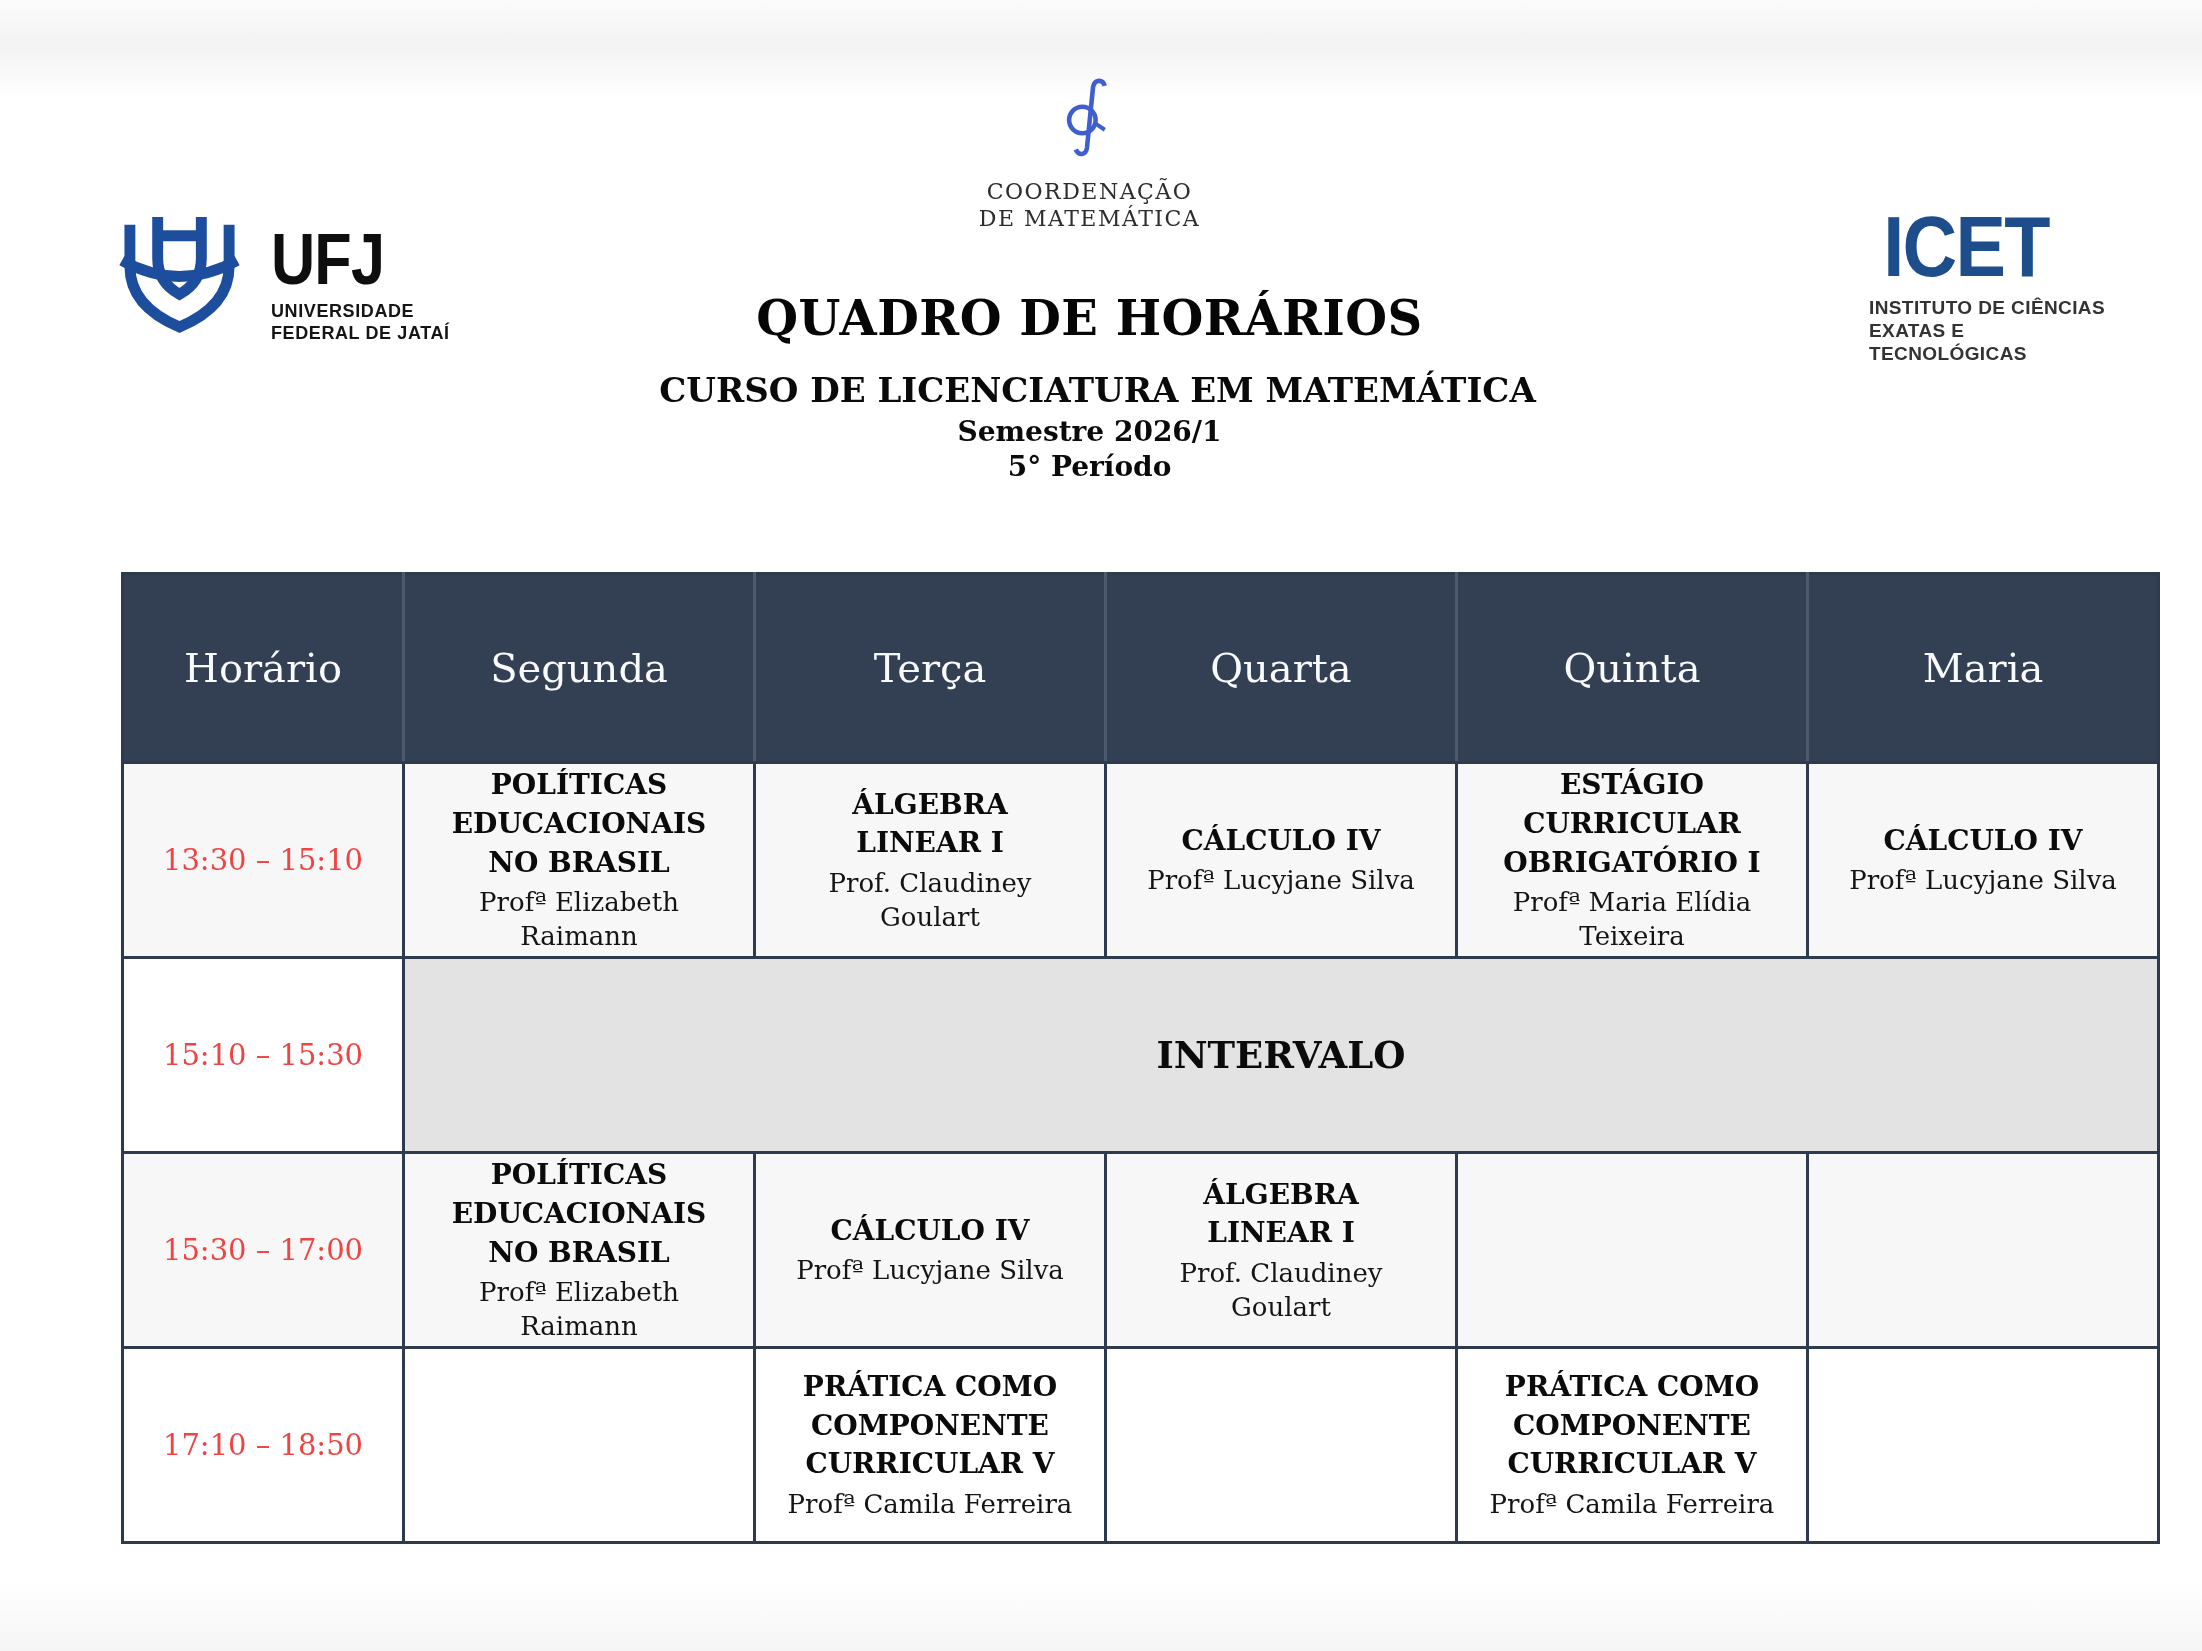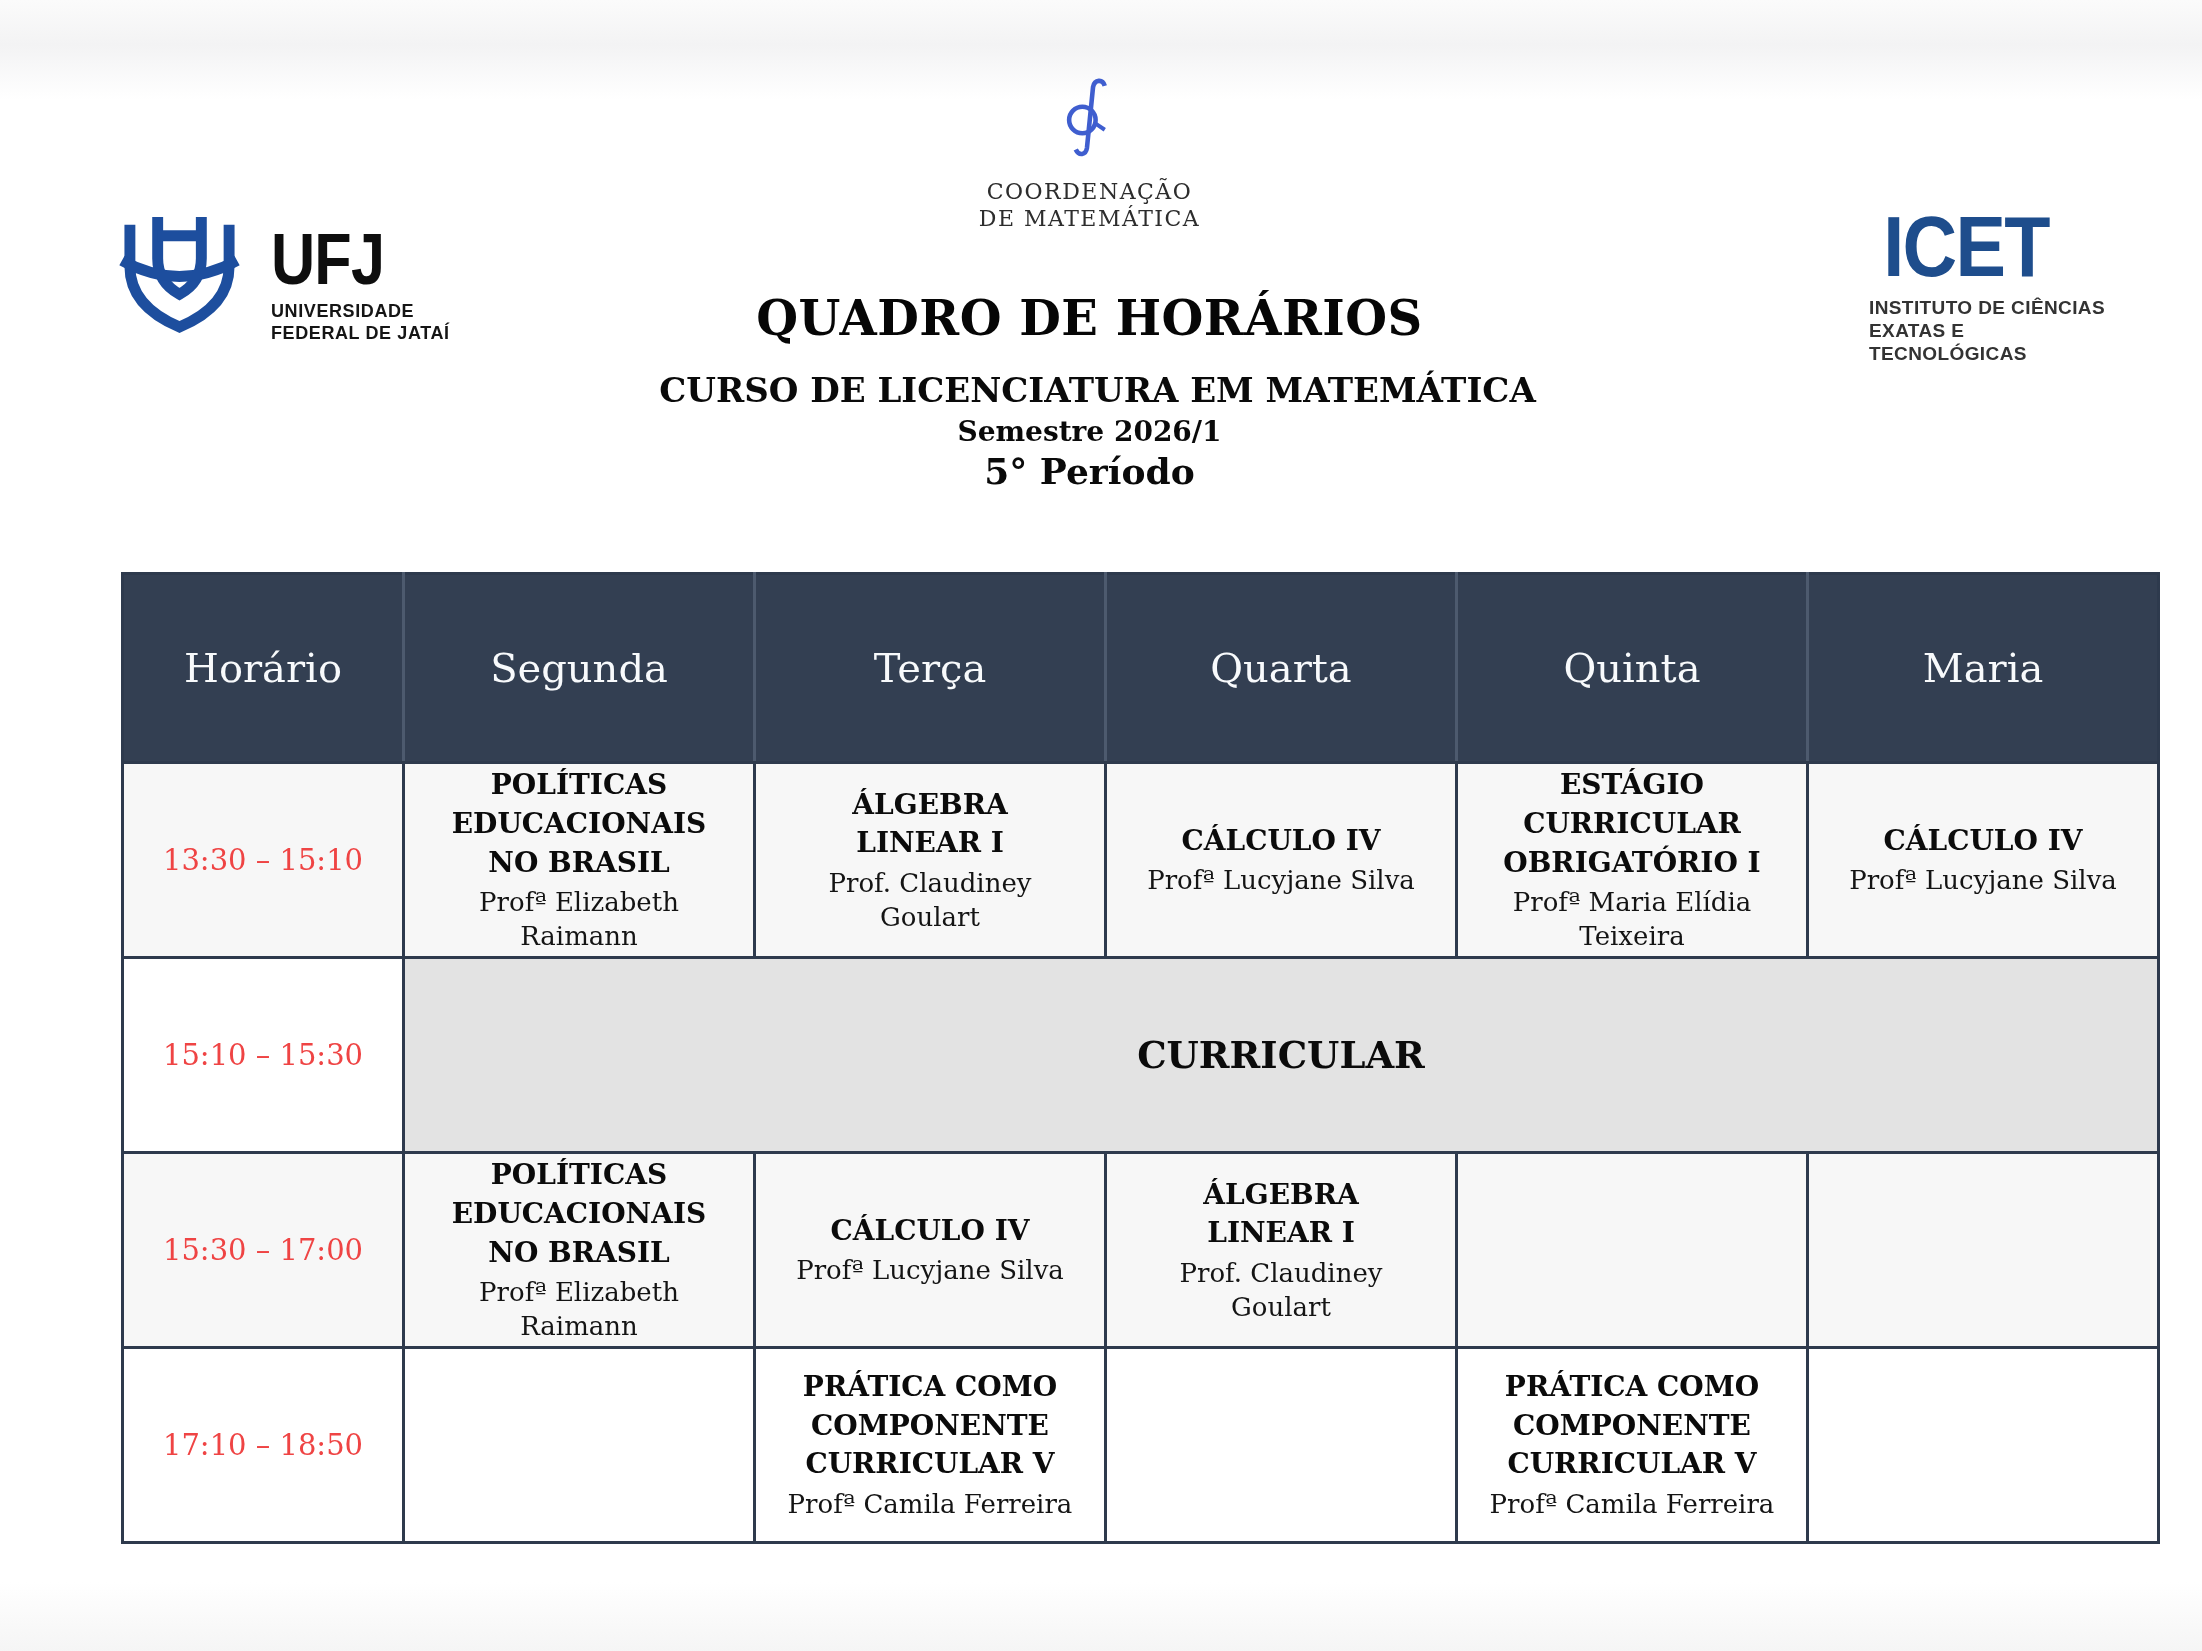--- a/index.html
+++ b/index.html
@@ -21,21 +21,21 @@
     transform:scaleX(0.85);transform-origin:left top;color:#0e0e0e;margin-top:14px;}
   .ufj-sub{font-size:18px;font-weight:bold;color:#151515;letter-spacing:0.6px;line-height:1.22;margin-top:6px;}
 
   .center-stack{position:absolute;left:0;top:0;width:2179px;height:517px;text-align:center;}
   .coord-icon{position:absolute;left:50%;transform:translateX(-50%);top:62px;width:56px;height:111px;}
   .coord-line1{position:absolute;left:0;right:0;top:179px;font-size:22px;letter-spacing:1.5px;color:#2d2d2d;}
   .coord-line2{position:absolute;left:0;right:0;top:206px;font-size:22px;letter-spacing:1.5px;color:#2d2d2d;}
   .doc-title{position:absolute;left:0;right:0;top:290px;font-size:48px;font-weight:bold;letter-spacing:0.5px;color:#060606;}
   .doc-subtitle{position:absolute;left:0;right:0;top:370px;font-size:34px;font-weight:bold;color:#0a0a0a;margin-left:16px;}
   .doc-semester{position:absolute;left:0;right:0;top:415px;font-size:28px;font-weight:bold;color:#0a0a0a;}
-  .doc-period{position:absolute;left:0;right:0;top:450px;font-size:36px;font-weight:bold;color:#0a0a0a;}
+  .doc-period{position:absolute;left:0;right:0;top:450px;font-size:28px;font-weight:bold;color:#0a0a0a;}
 
   .icet-block{position:absolute;left:1869px;top:203px;width:239px;text-align:left;
     font-family:"Liberation Sans","DejaVu Sans",sans-serif;}
   .icet-acronym{font-size:86px;font-weight:bold;line-height:1;color:#1e4d8c;letter-spacing:-2px;
     transform:scaleX(0.88);transform-origin:center top;}
   .icet-sub{font-size:19px;font-weight:bold;color:#333;letter-spacing:0.4px;line-height:1.2;margin-top:8px;}
 
   
   .table-wrap{position:absolute;left:121px;top:572px;width:2037px;}
   table.schedule{width:2037px;table-layout:fixed;border-collapse:collapse;}
@@ -143,21 +143,21 @@
           </td>
           <td>
             <div class="course">CÁLCULO IV</div>
             <div class="prof">Profª Lucyjane Silva</div>
           </td>
         </tr>
 
         <tr class="plain">
           <td class="time-cell">15:10 – 15:30</td>
           <td class="break-cell" colspan="5">
-            <div class="break-label">CURRICULAR</div>
+            <div class="break-label">INTERVALO</div>
           </td>
         </tr>
 
         <tr class="stripe">
           <td class="time-cell">15:30 – 17:00</td>
           <td>
             <div class="course">POLÍTICAS EDUCACIONAIS NO BRASIL</div>
             <div class="prof">Profª Elizabeth Raimann</div>
           </td>
           <td>

